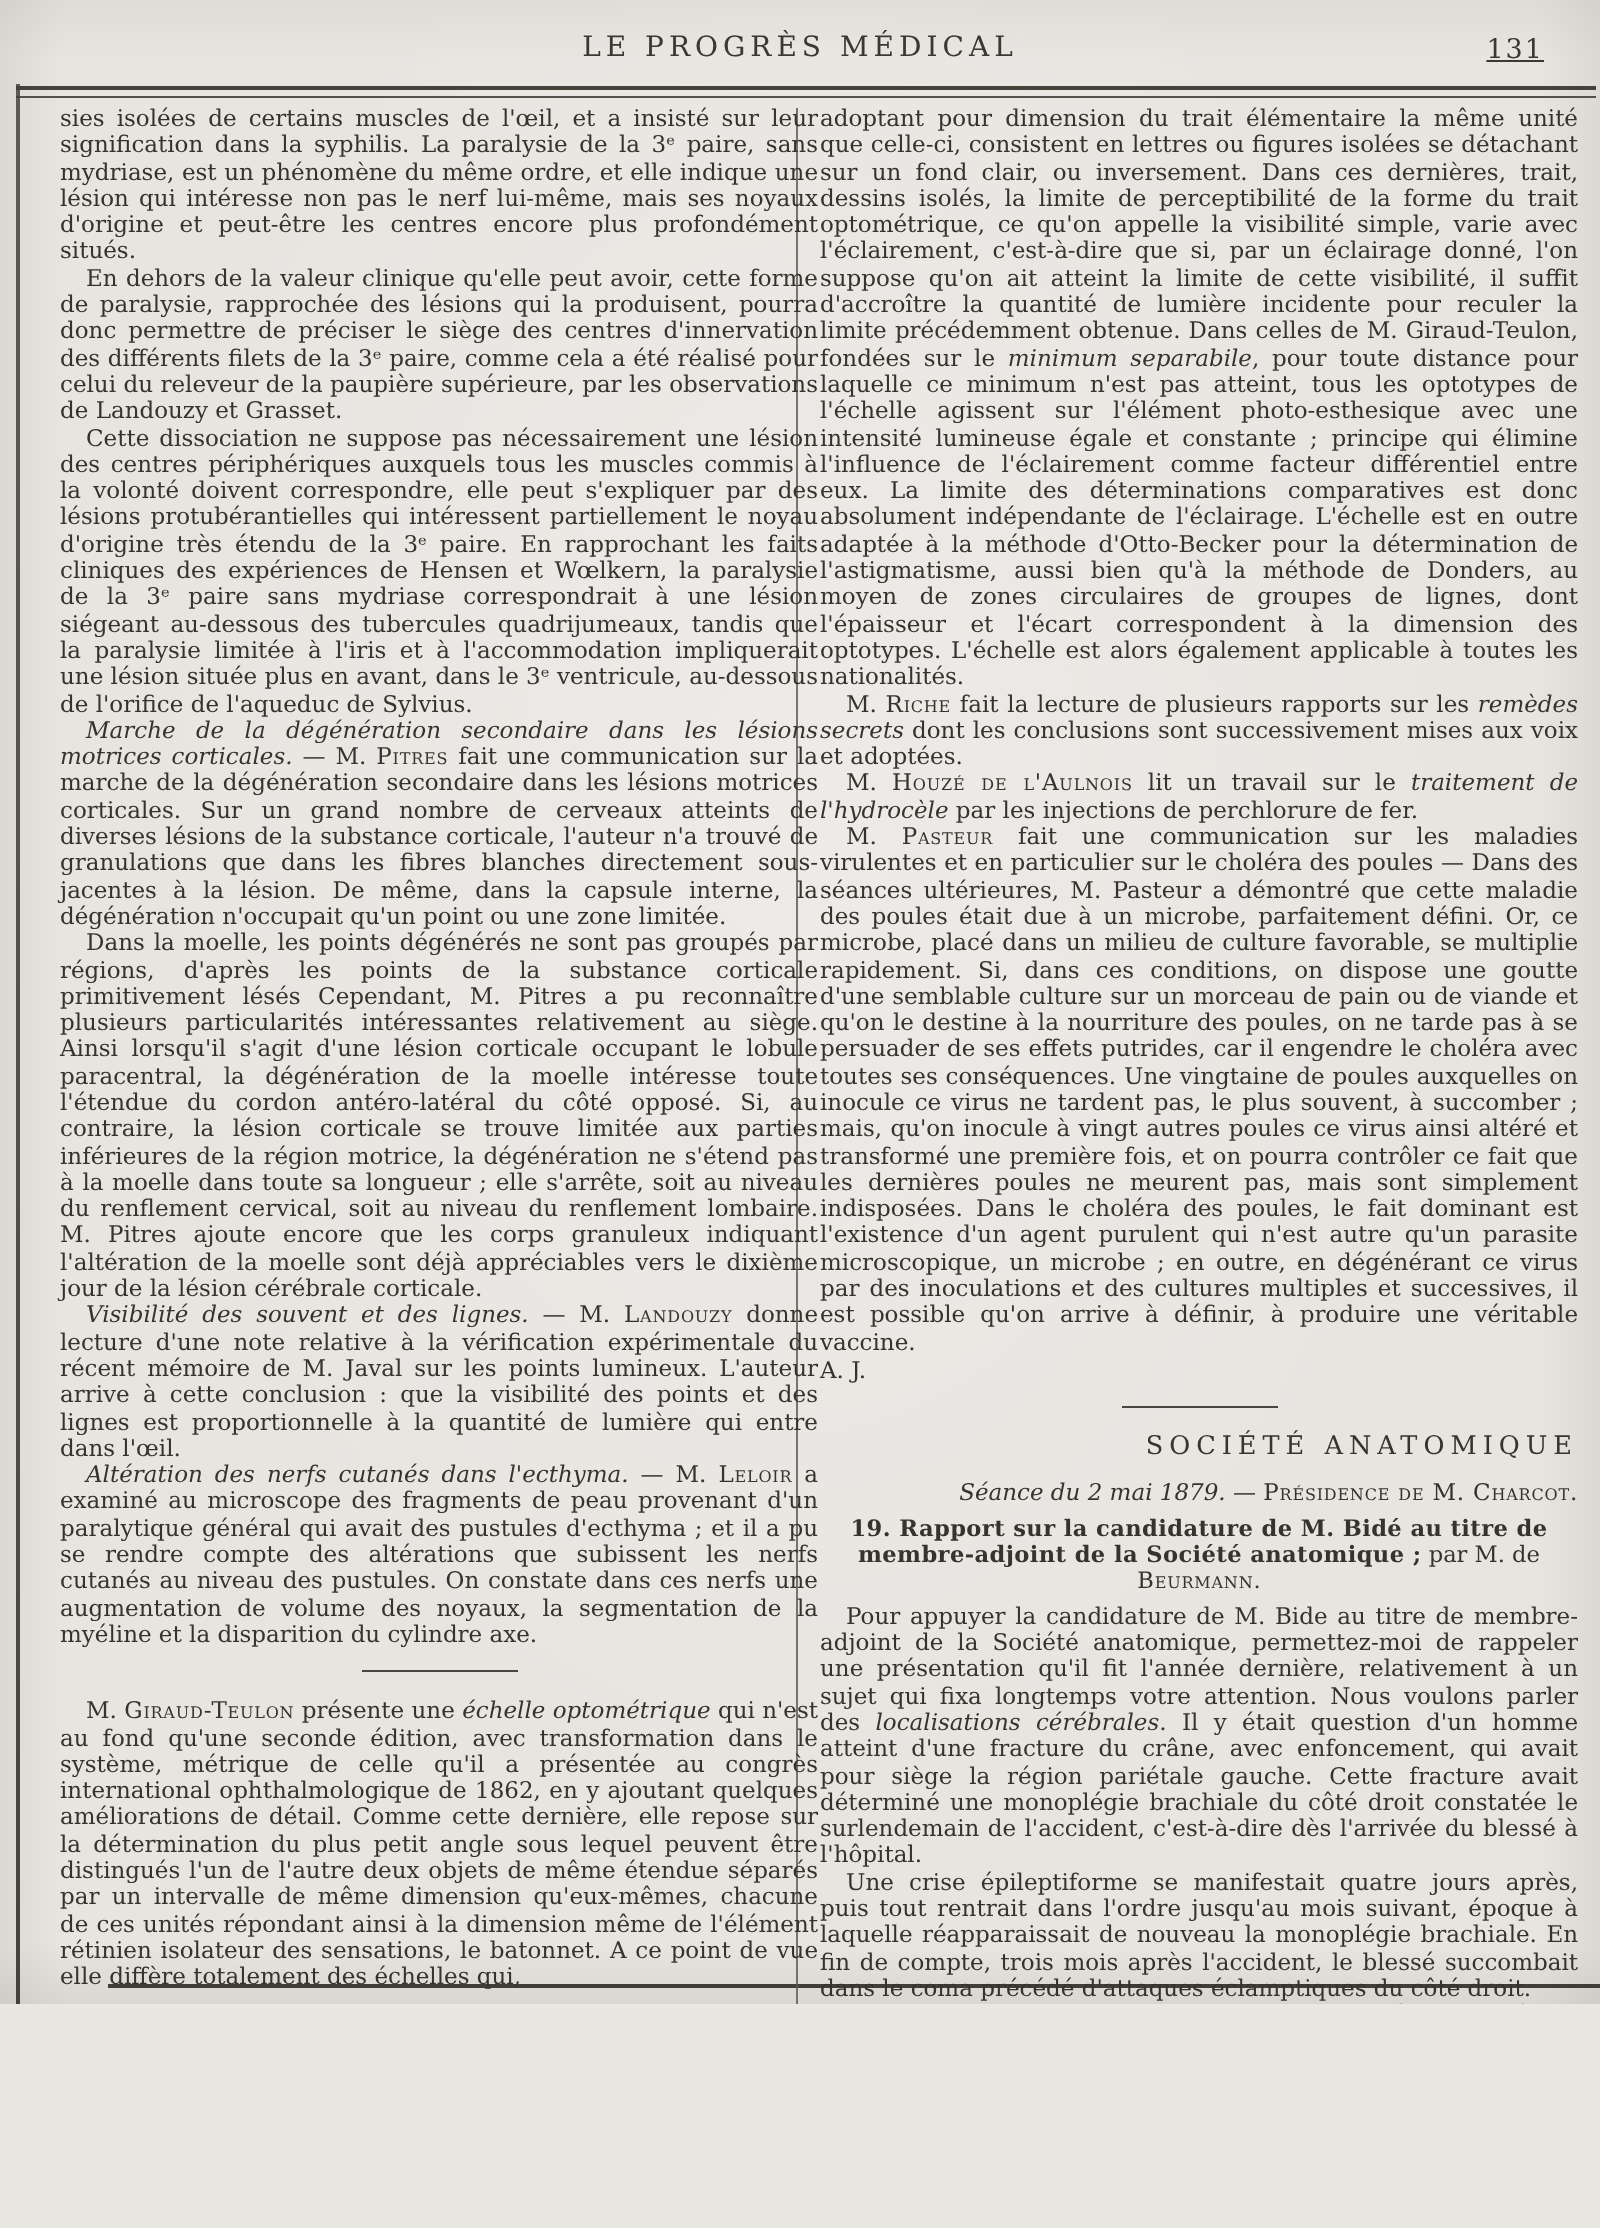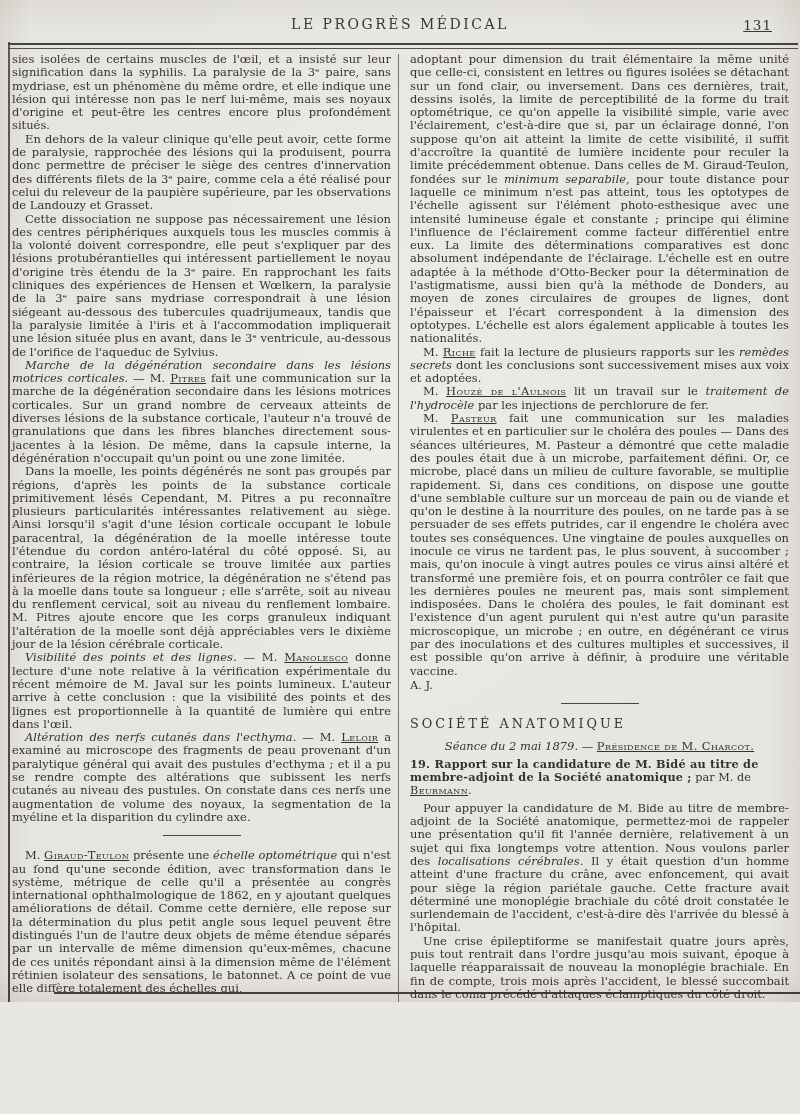--- a/index.html
+++ b/index.html
@@ -45,57 +45,57 @@
     position:absolute;left:398px;top:54px;width:1px;height:1012px;
     background:#5a564d;opacity:.8;
   }
   
   .col{
     position:absolute;top:53px;width:379px;
     font-size:11.5px;line-height:13.3px;
     text-align:justify;text-justify:inter-word;
     color:#36332c;
   }
-  .col-left{left:12px;}
+  .col-left{left:30px;}
   .col-right{left:410px;}
   .para{margin:0;text-indent:13px;}
   .para.noindent{text-indent:0;}
   .sig{margin:1px 0 0 0;text-align:left;padding-right:78px;text-indent:0;}
   .sig .sc{letter-spacing:.5px;}
   .sep-rule{width:78px;margin:11px auto 13px auto;border-top:1.5px solid #4a463e;}
   .sec-head{
     margin:2px 0 9px 0;font-size:12.8px;font-weight:normal;
-    text-align:left;letter-spacing:3px;color:#37342d;
+    text-align:right;letter-spacing:3px;color:#37342d;
   }
-  .session{margin:0 0 3px 0;text-align:center;text-indent:0;}
-  .bold-head{margin:5px 0 4px 0;text-align:left;text-indent:0;font-size:11.3px;}
+  .session{margin:0 0 3px 0;text-align:right;text-indent:0;}
+  .bold-head{margin:5px 0 4px 0;text-align:center;text-indent:0;font-size:11.3px;}
   .bold-head b{letter-spacing:.2px;}
   i{font-style:italic;}
-  .sc{font-variant:small-caps;letter-spacing:.4px;text-decoration:underline;}
+  .sc{font-variant:small-caps;letter-spacing:.4px;}
 </style>
 </head>
 <body>
 
 <div class="page">
 
   <div class="masthead">LE PROGRÈS MÉDICAL</div>
   <div class="pagenum">131</div>
 
   <div class="double-rule"></div>
   <div class="left-edge"></div>
   <div class="bottom-edge"></div>
   <div class="col-rule"></div>
 
   <div class="col col-left">
       <p class="para noindent">sies isolées de certains muscles de l'œil, et a insisté sur leur signification dans la syphilis. La paralysie de la 3ᵉ paire, sans mydriase, est un phénomène du même ordre, et elle indique une lésion qui intéresse non pas le nerf lui-même, mais ses noyaux d'origine et peut-être les centres encore plus profondément situés.</p>
       <p class="para">En dehors de la valeur clinique qu'elle peut avoir, cette forme de paralysie, rapprochée des lésions qui la produisent, pourra donc permettre de préciser le siège des centres d'innervation des différents filets de la 3ᵉ paire, comme cela a été réalisé pour celui du releveur de la paupière supérieure, par les observations de Landouzy et Grasset.</p>
       <p class="para">Cette dissociation ne suppose pas nécessairement une lésion des centres périphériques auxquels tous les muscles commis à la volonté doivent correspondre, elle peut s'expliquer par des lésions protubérantielles qui intéressent partiellement le noyau d'origine très étendu de la 3ᵉ paire. En rapprochant les faits cliniques des expériences de Hensen et Wœlkern, la paralysie de la 3ᵉ paire sans mydriase correspondrait à une lésion siégeant au-dessous des tubercules quadrijumeaux, tandis que la paralysie limitée à l'iris et à l'accommodation impliquerait une lésion située plus en avant, dans le 3ᵉ ventricule, au-dessous de l'orifice de l'aqueduc de Sylvius.</p>
       <p class="para"><i>Marche de la dégénération secondaire dans les lésions motrices corticales.</i> — M. <span class="sc">Pitres</span> fait une communication sur la marche de la dégénération secondaire dans les lésions motrices corticales. Sur un grand nombre de cerveaux atteints de diverses lésions de la substance corticale, l'auteur n'a trouvé de granulations que dans les fibres blanches directement sous-jacentes à la lésion. De même, dans la capsule interne, la dégénération n'occupait qu'un point ou une zone limitée.</p>
       <p class="para">Dans la moelle, les points dégénérés ne sont pas groupés par régions, d'après les points de la substance corticale primitivement lésés Cependant, M. Pitres a pu reconnaître plusieurs particularités intéressantes relativement au siège. Ainsi lorsqu'il s'agit d'une lésion corticale occupant le lobule paracentral, la dégénération de la moelle intéresse toute l'étendue du cordon antéro-latéral du côté opposé. Si, au contraire, la lésion corticale se trouve limitée aux parties inférieures de la région motrice, la dégénération ne s'étend pas à la moelle dans toute sa longueur ; elle s'arrête, soit au niveau du renflement cervical, soit au niveau du renflement lombaire. M. Pitres ajoute encore que les corps granuleux indiquant l'altération de la moelle sont déjà appréciables vers le dixième jour de la lésion cérébrale corticale.</p>
-      <p class="para"><i>Visibilité des points et des lignes.</i> — M. <span class="sc">Manolesco</span> donne lecture d'une note relative à la vérification expérimentale du récent mémoire de M. Javal sur les points lumineux. L'auteur arrive à cette conclusion : que la visibilité des points et des lignes est proportionnelle à la quantité de lumière qui entre dans l'œil.</p>
+      <p class="para"><i>Visibilité des souvent et des lignes.</i> — M. <span class="sc">Landouzy</span> donne lecture d'une note relative à la vérification expérimentale du récent mémoire de M. Javal sur les points lumineux. L'auteur arrive à cette conclusion : que la visibilité des points et des lignes est proportionnelle à la quantité de lumière qui entre dans l'œil.</p>
       <p class="para"><i>Altération des nerfs cutanés dans l'ecthyma.</i> — M. <span class="sc">Leloir</span> a examiné au microscope des fragments de peau provenant d'un paralytique général qui avait des pustules d'ecthyma ; et il a pu se rendre compte des altérations que subissent les nerfs cutanés au niveau des pustules. On constate dans ces nerfs une augmentation de volume des noyaux, la segmentation de la myéline et la disparition du cylindre axe.</p>
       <div class="sep-rule"></div>
       <p class="para">M. <span class="sc">Giraud-Teulon</span> présente une <i>échelle optométrique</i> qui n'est au fond qu'une seconde édition, avec transformation dans le système, métrique de celle qu'il a présentée au congrès international ophthalmologique de 1862, en y ajoutant quelques améliorations de détail. Comme cette dernière, elle repose sur la détermination du plus petit angle sous lequel peuvent être distingués l'un de l'autre deux objets de même étendue séparés par un intervalle de même dimension qu'eux-mêmes, chacune de ces unités répondant ainsi à la dimension même de l'élément rétinien isolateur des sensations, le batonnet. A ce point de vue elle diffère totalement des échelles qui,</p>
     </div>
   <div class="col col-right">
       <p class="para noindent">adoptant pour dimension du trait élémentaire la même unité que celle-ci, consistent en lettres ou figures isolées se détachant sur un fond clair, ou inversement. Dans ces dernières, trait, dessins isolés, la limite de perceptibilité de la forme du trait optométrique, ce qu'on appelle la visibilité simple, varie avec l'éclairement, c'est-à-dire que si, par un éclairage donné, l'on suppose qu'on ait atteint la limite de cette visibilité, il suffit d'accroître la quantité de lumière incidente pour reculer la limite précédemment obtenue. Dans celles de M. Giraud-Teulon, fondées sur le <i>minimum separabile</i>, pour toute distance pour laquelle ce minimum n'est pas atteint, tous les optotypes de l'échelle agissent sur l'élément photo-esthesique avec une intensité lumineuse égale et constante ; principe qui élimine l'influence de l'éclairement comme facteur différentiel entre eux. La limite des déterminations comparatives est donc absolument indépendante de l'éclairage. L'échelle est en outre adaptée à la méthode d'Otto-Becker pour la détermination de l'astigmatisme, aussi bien qu'à la méthode de Donders, au moyen de zones circulaires de groupes de lignes, dont l'épaisseur et l'écart correspondent à la dimension des optotypes. L'échelle est alors également applicable à toutes les nationalités.</p>
       <p class="para">M. <span class="sc">Riche</span> fait la lecture de plusieurs rapports sur les <i>remèdes secrets</i> dont les conclusions sont successivement mises aux voix et adoptées.</p>
       <p class="para">M. <span class="sc">Houzé de l'Aulnois</span> lit un travail sur le <i>traitement de l'hydrocèle</i> par les injections de perchlorure de fer.</p>
       <p class="para">M. <span class="sc">Pasteur</span> fait une communication sur les maladies virulentes et en particulier sur le choléra des poules — Dans des séances ultérieures, M. Pasteur a démontré que cette maladie des poules était due à un microbe, parfaitement défini. Or, ce microbe, placé dans un milieu de culture favorable, se multiplie rapidement. Si, dans ces conditions, on dispose une goutte d'une semblable culture sur un morceau de pain ou de viande et qu'on le destine à la nourriture des poules, on ne tarde pas à se persuader de ses effets putrides, car il engendre le choléra avec toutes ses conséquences. Une vingtaine de poules auxquelles on inocule ce virus ne tardent pas, le plus souvent, à succomber ; mais, qu'on inocule à vingt autres poules ce virus ainsi altéré et transformé une première fois, et on pourra contrôler ce fait que les dernières poules ne meurent pas, mais sont simplement indisposées. Dans le choléra des poules, le fait dominant est l'existence d'un agent purulent qui n'est autre qu'un parasite microscopique, un microbe ; en outre, en dégénérant ce virus par des inoculations et des cultures multiples et successives, il est possible qu'on arrive à définir, à produire une véritable vaccine.</p>
       <p class="sig">A. J.</p>

